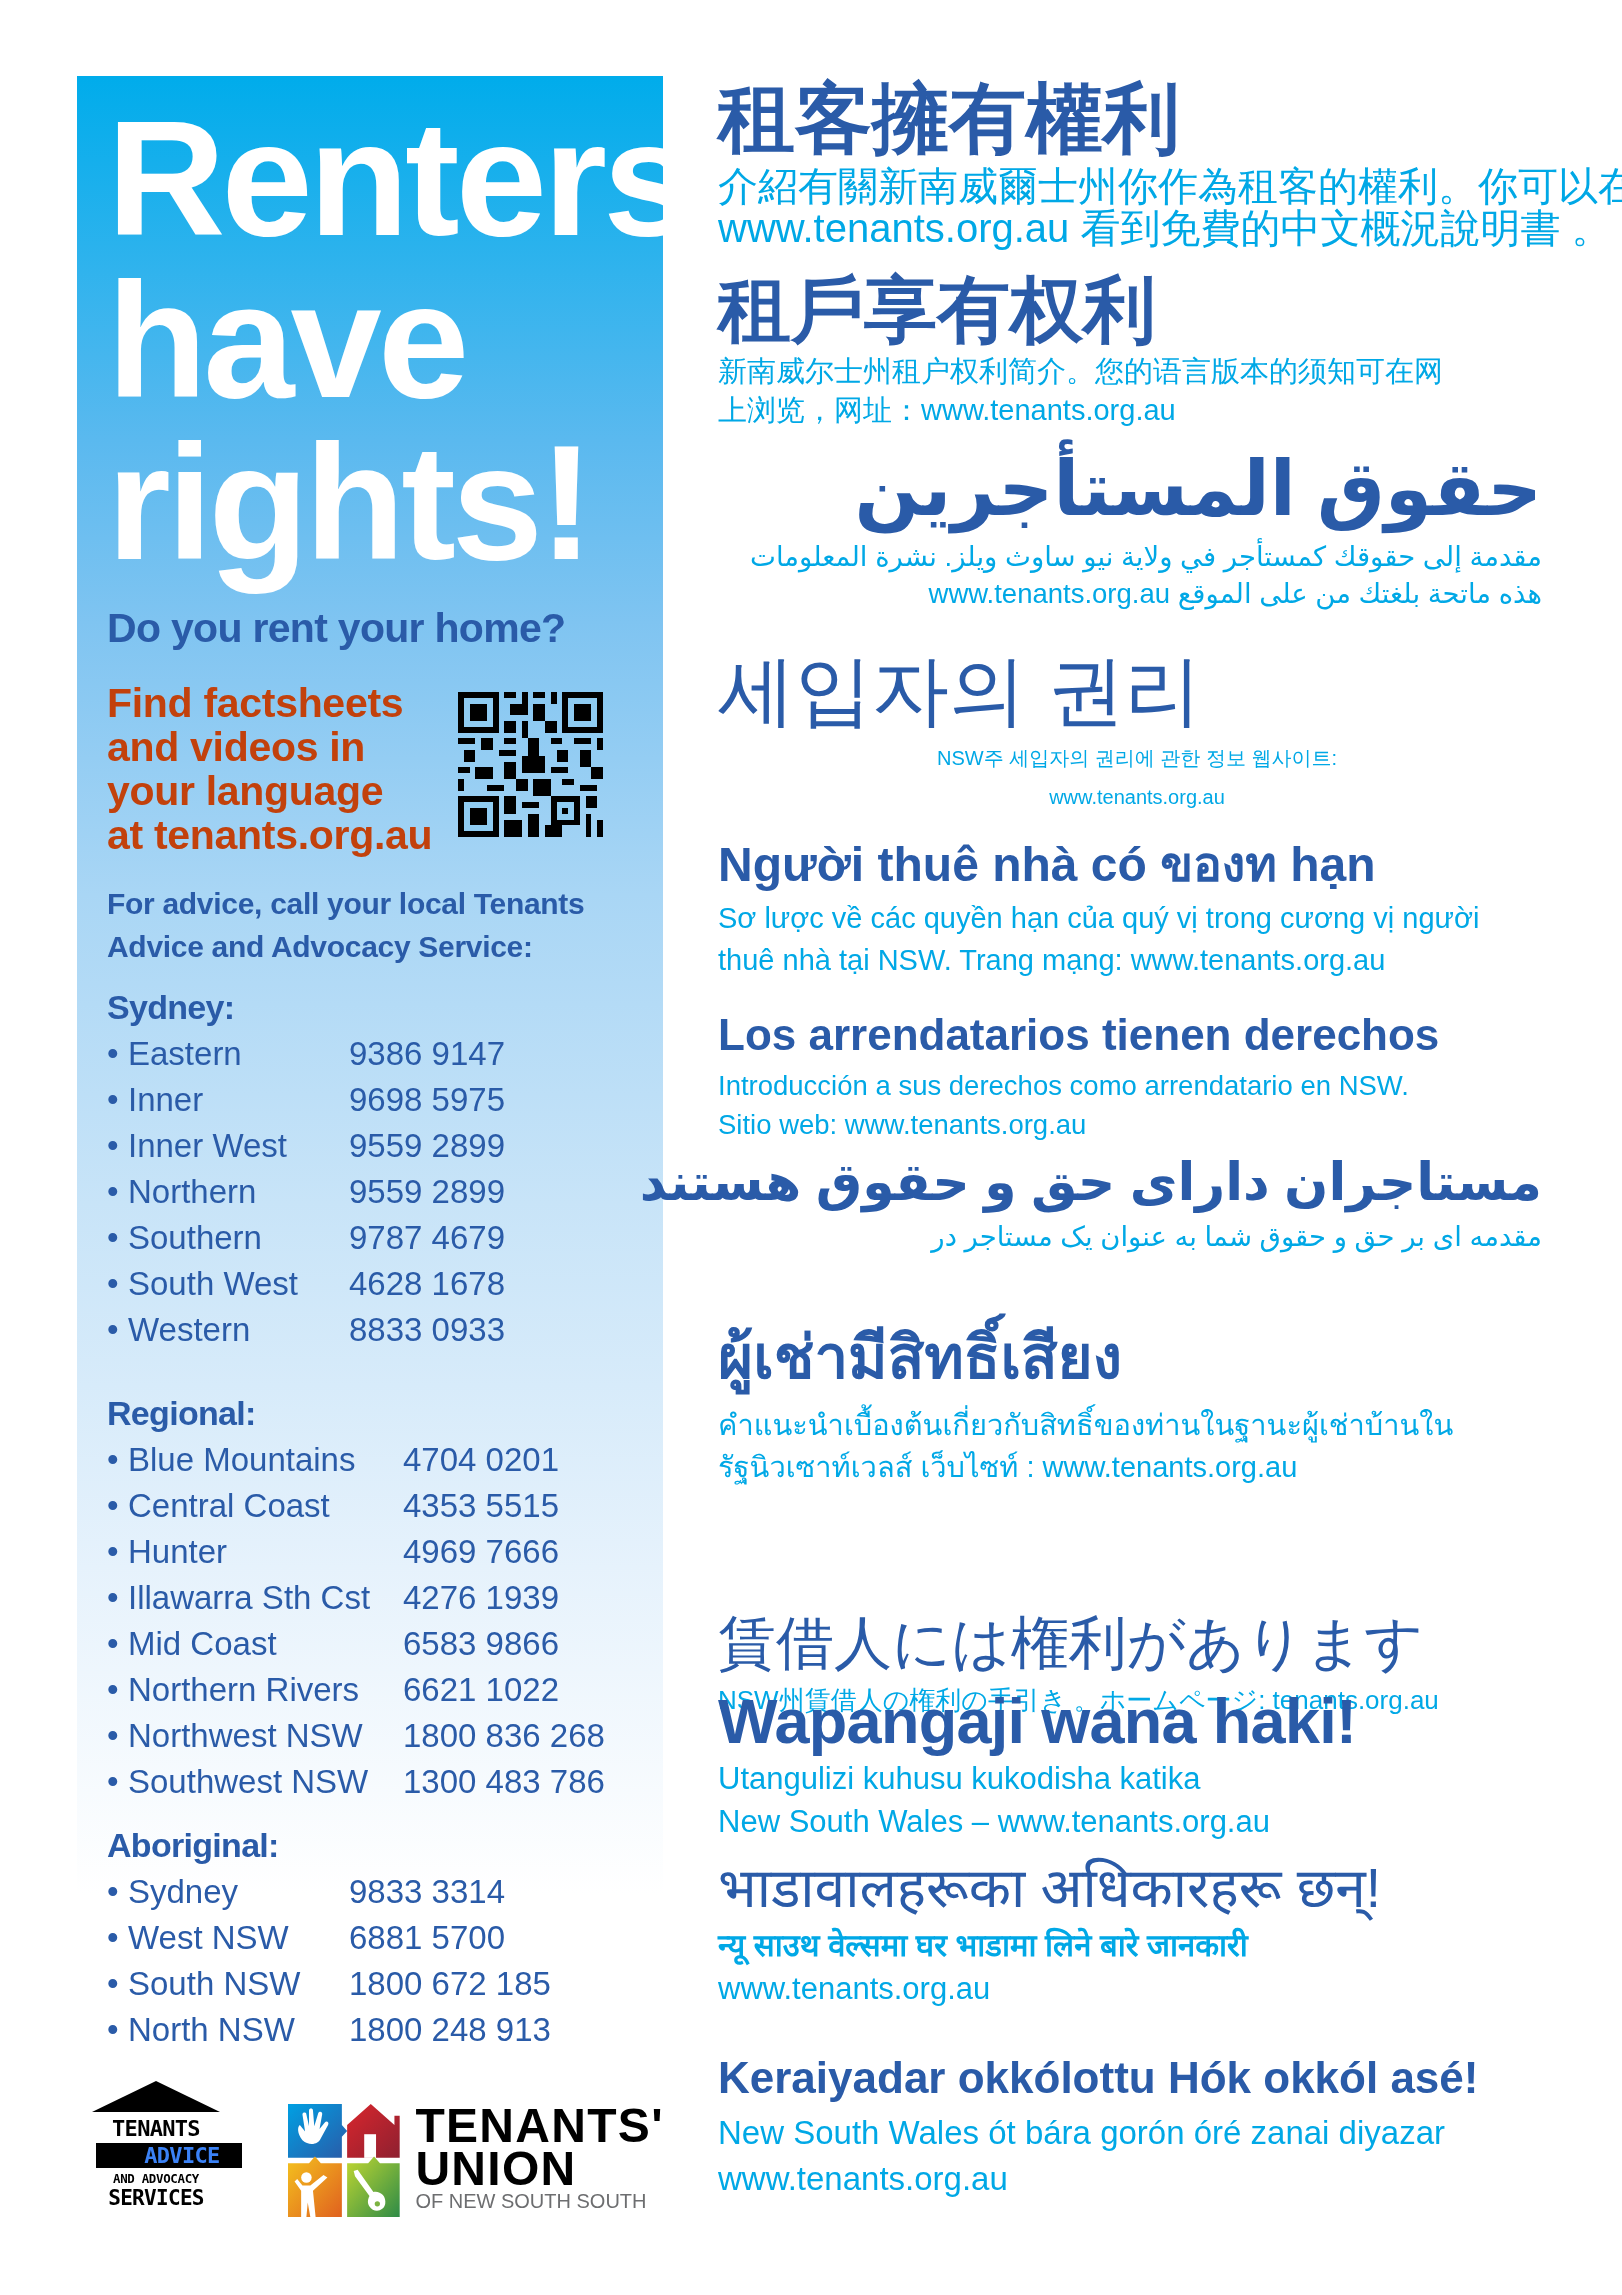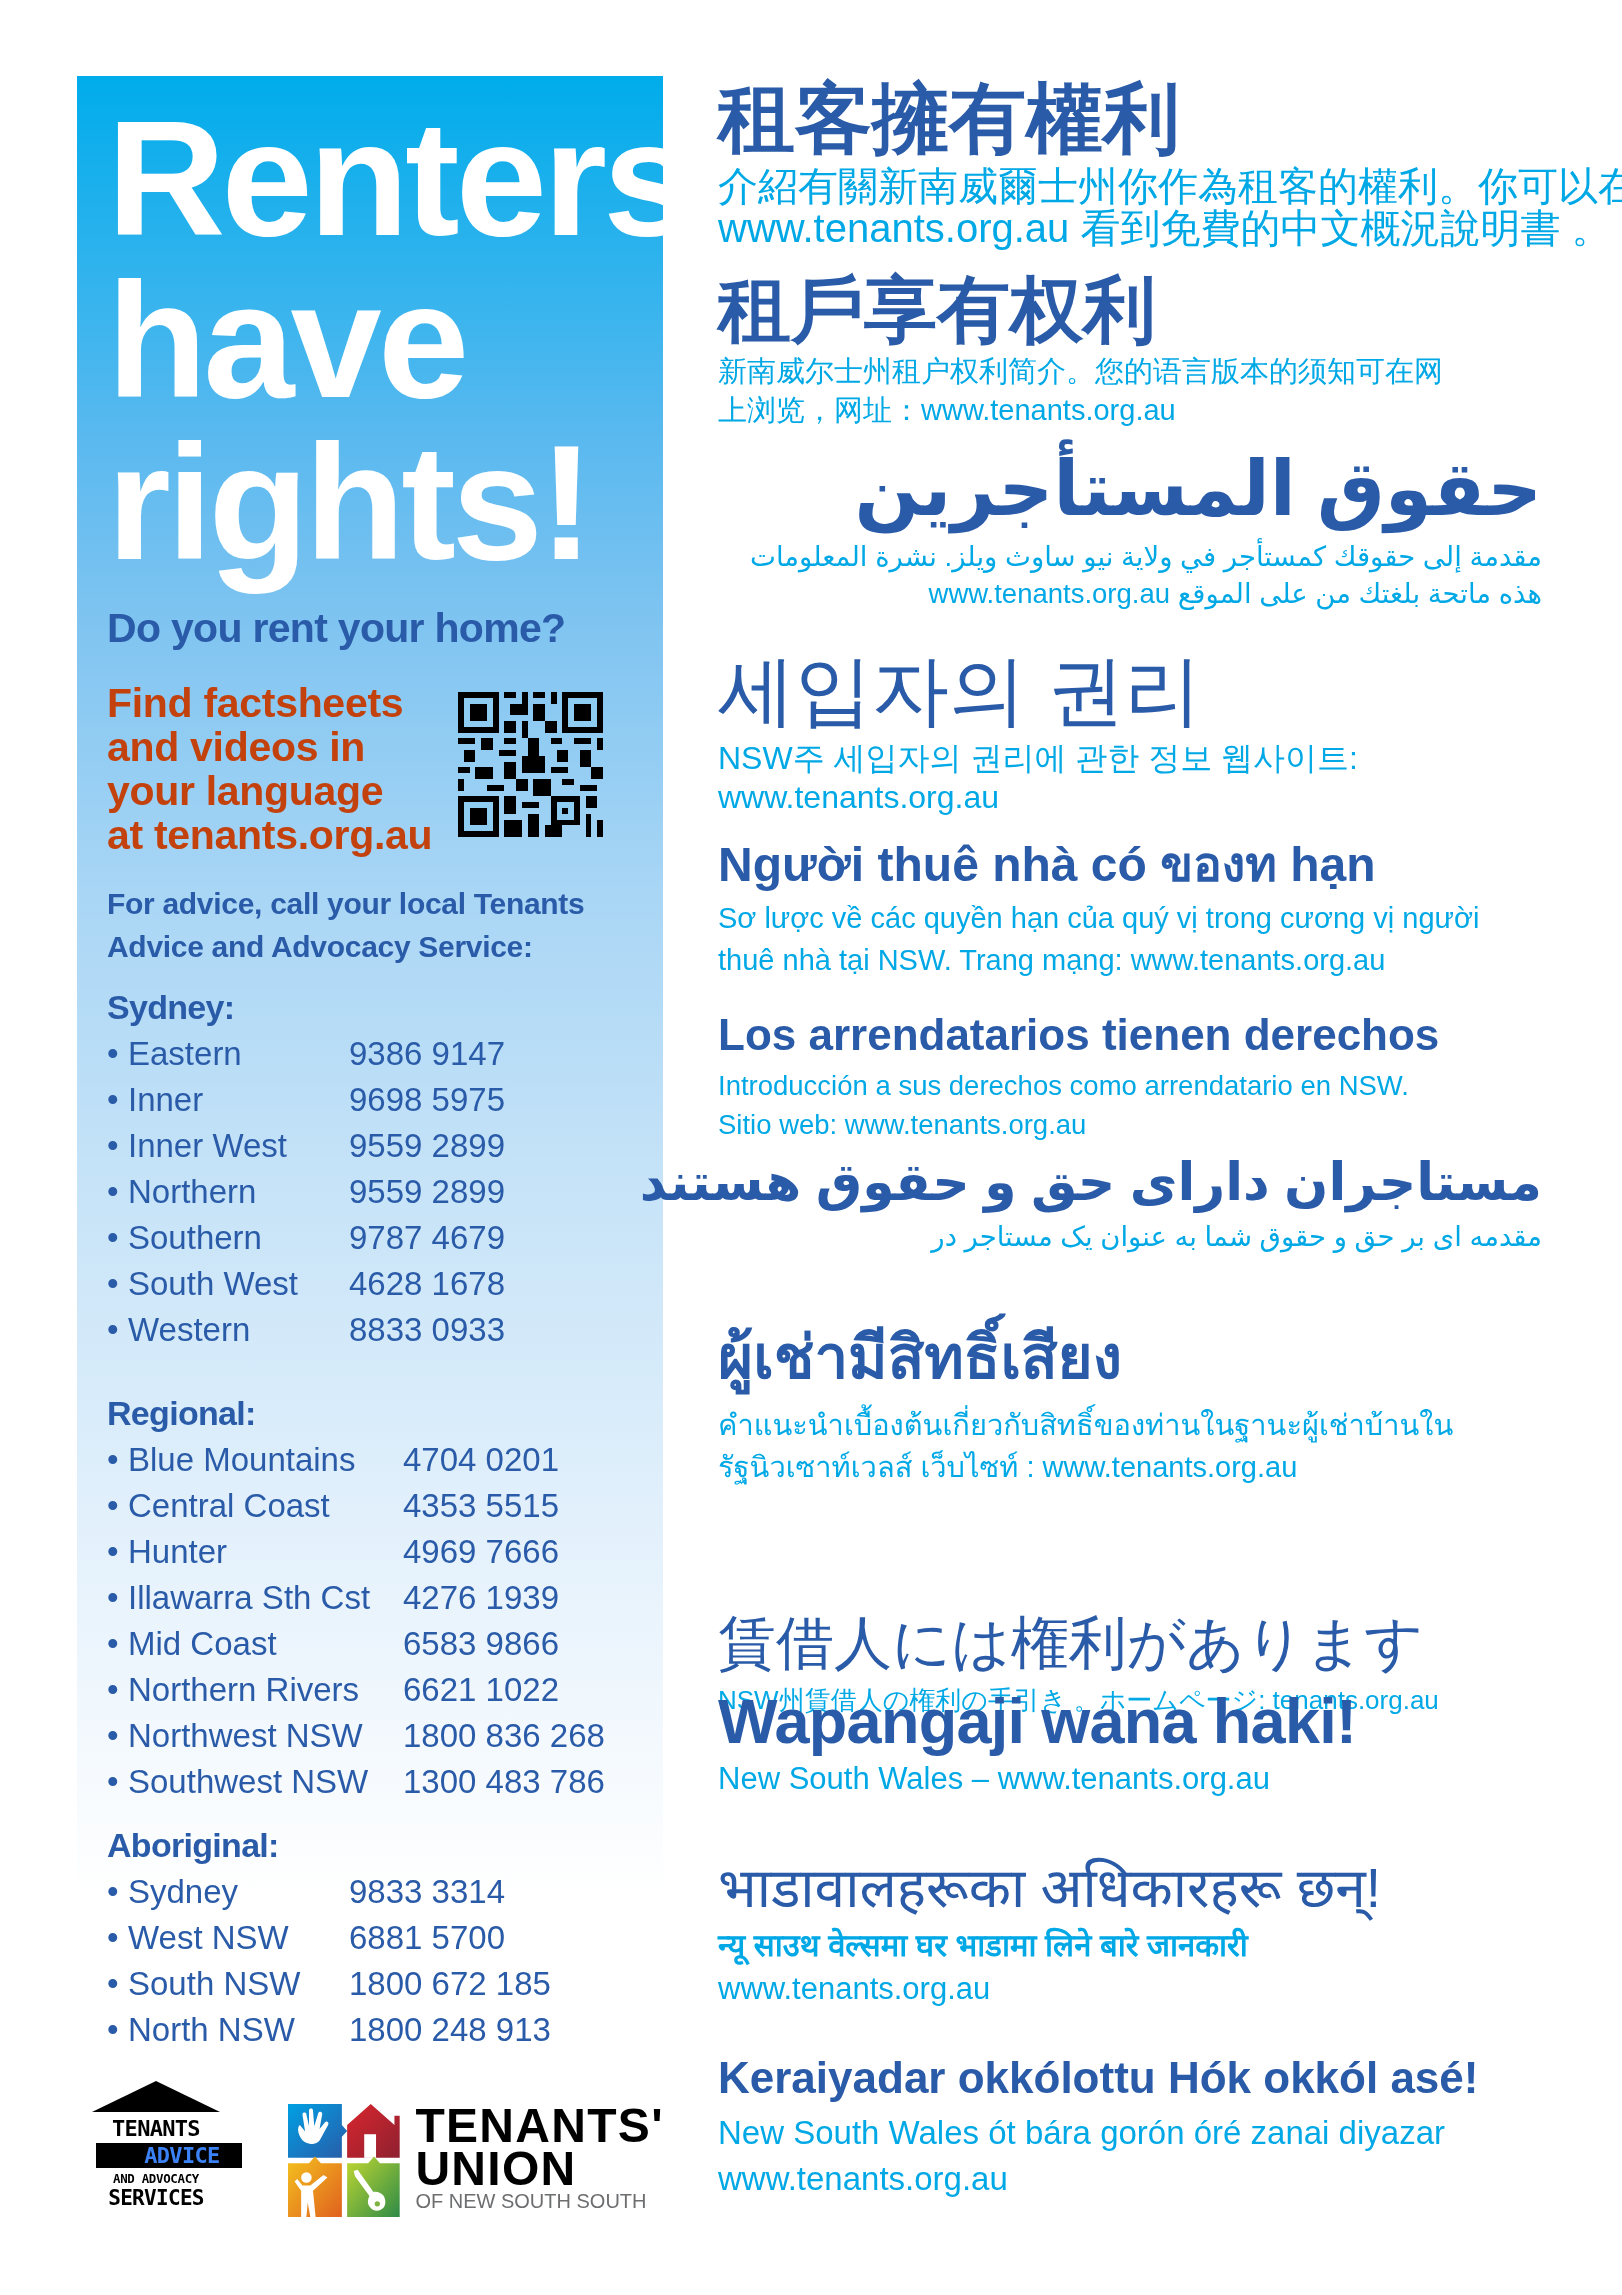--- a/index.html
+++ b/index.html
@@ -69,21 +69,21 @@
   .l-zh-trad .h { font-size: 77px; line-height: 92px; font-family: "DejaVu Sans", sans-serif; }
   .l-zh-trad .s { font-size: 40px; line-height: 42px; }
   .l-zh-simp { top: 268px; }
   .l-zh-simp .h { font-size: 73px; line-height: 84px; font-family: "DejaVu Sans", sans-serif; }
   .l-zh-simp .s { font-size: 29px; line-height: 39px; }
   .l-ar { top: 440px; width: 824px; }
   .l-ar .h { font-size: 76px; line-height: 98px; }
   .l-ar .s { font-size: 27.5px; line-height: 37px; }
   .l-ko { top: 641px; }
   .l-ko .h { font-size: 77px; line-height: 98px; font-weight: 400; }
-  .l-ko .s { font-size: 32px; line-height: 39px; }
+  .l-ko .s { font-size: 20px; line-height: 39px; text-align: center; }
   .l-vi { top: 832px; }
   .l-vi .h { font-size: 48px; line-height: 65px; }
   .l-vi .s { font-size: 29px; line-height: 42px; }
   .l-es { top: 1004px; }
   .l-es .h { font-size: 44px; line-height: 62px; }
   .l-es .s { font-size: 27.5px; line-height: 39px; }
   .l-fa { top: 1146px; width: 824px; }
   .l-fa .h { font-size: 52px; line-height: 72px; }
   .l-fa .s { font-size: 27.5px; line-height: 37px; }
   .l-th { top: 1312px; }
@@ -396,20 +396,21 @@
   <div class="s">รัฐนิวเซาท์เวลส์ เว็บไซท์ : www.tenants.org.au</div>
 </div>
 
 <div class="lang l-ja">
   <div class="h">賃借人には権利があります</div>
   <div class="s">NSW州賃借人の権利の手引き 。ホームページ: tenants.org.au</div>
 </div>
 
 <div class="lang l-sw">
   <div class="h">Wapangaji wana haki!</div>
+  <div class="s">Utangulizi kuhusu kukodisha katika</div>
   <div class="s">New South Wales – www.tenants.org.au</div>
 </div>
 
 <div class="lang l-ne">
   <div class="h">भाडावालहरूका अधिकारहरू छन्!</div>
   <div class="s s1">न्यू साउथ वेल्समा घर भाडामा लिने बारे जानकारी</div>
   <div class="s">www.tenants.org.au</div>
 </div>
 
 <div class="lang l-rhg">

